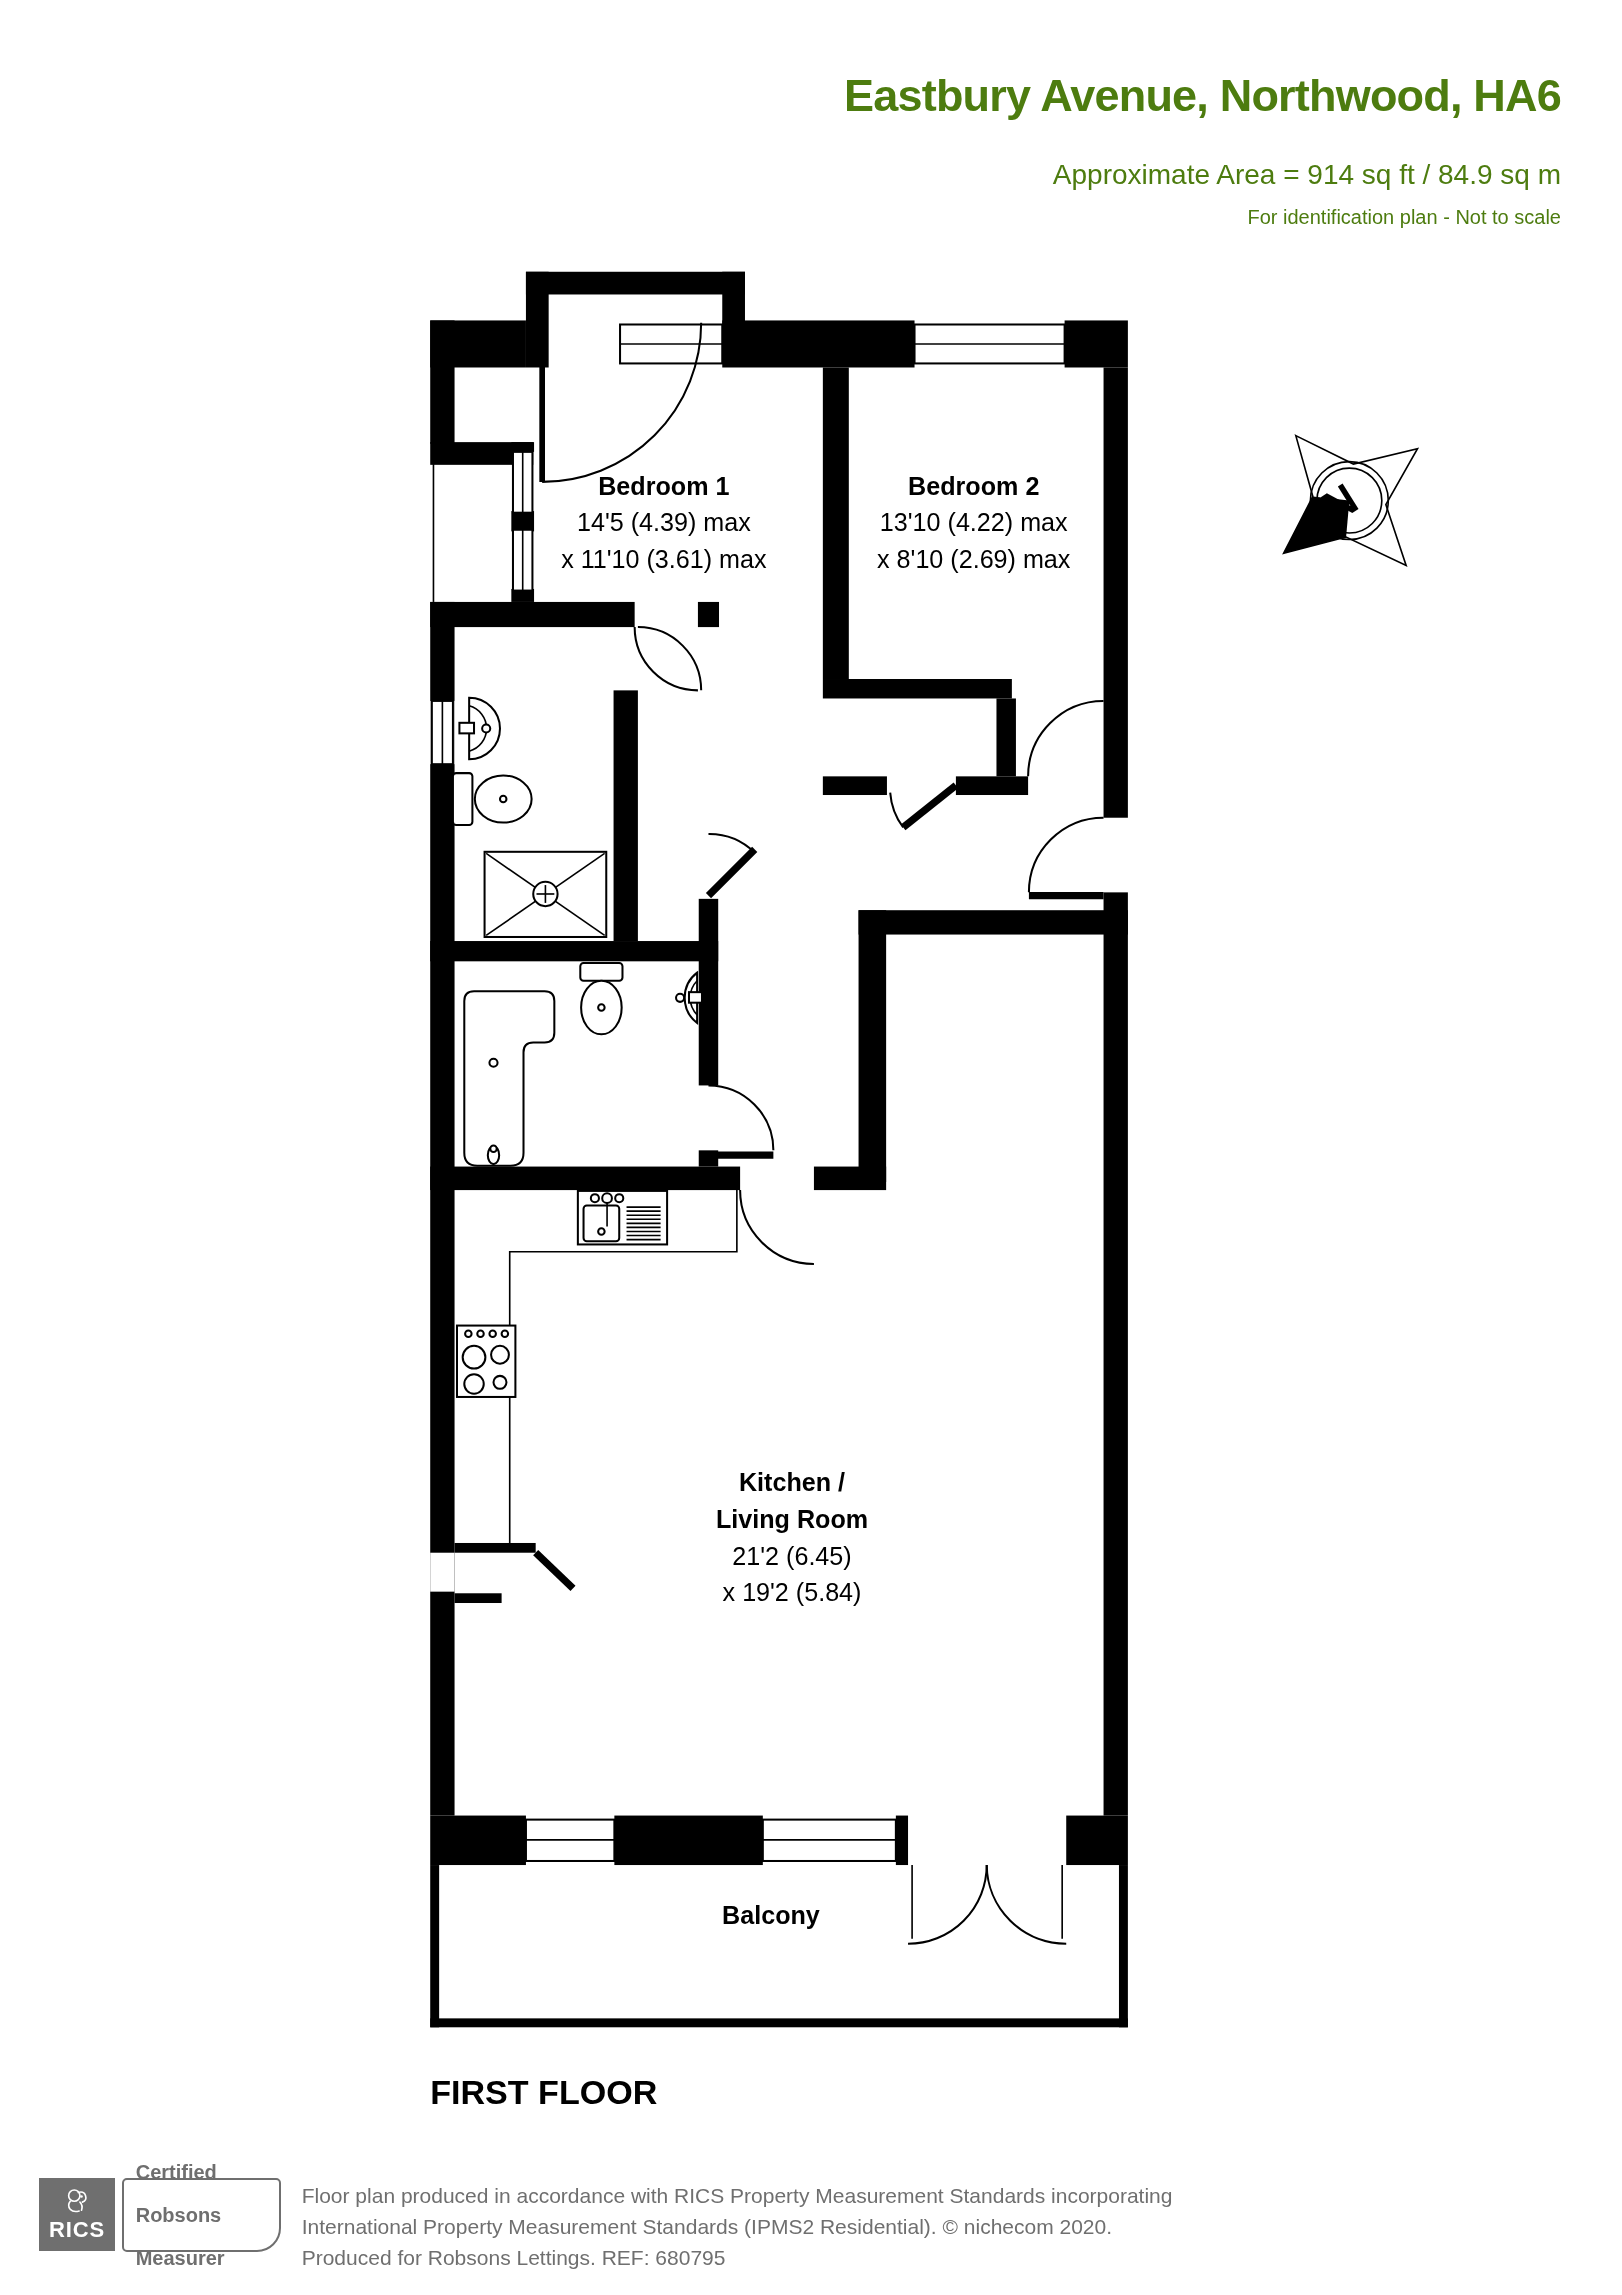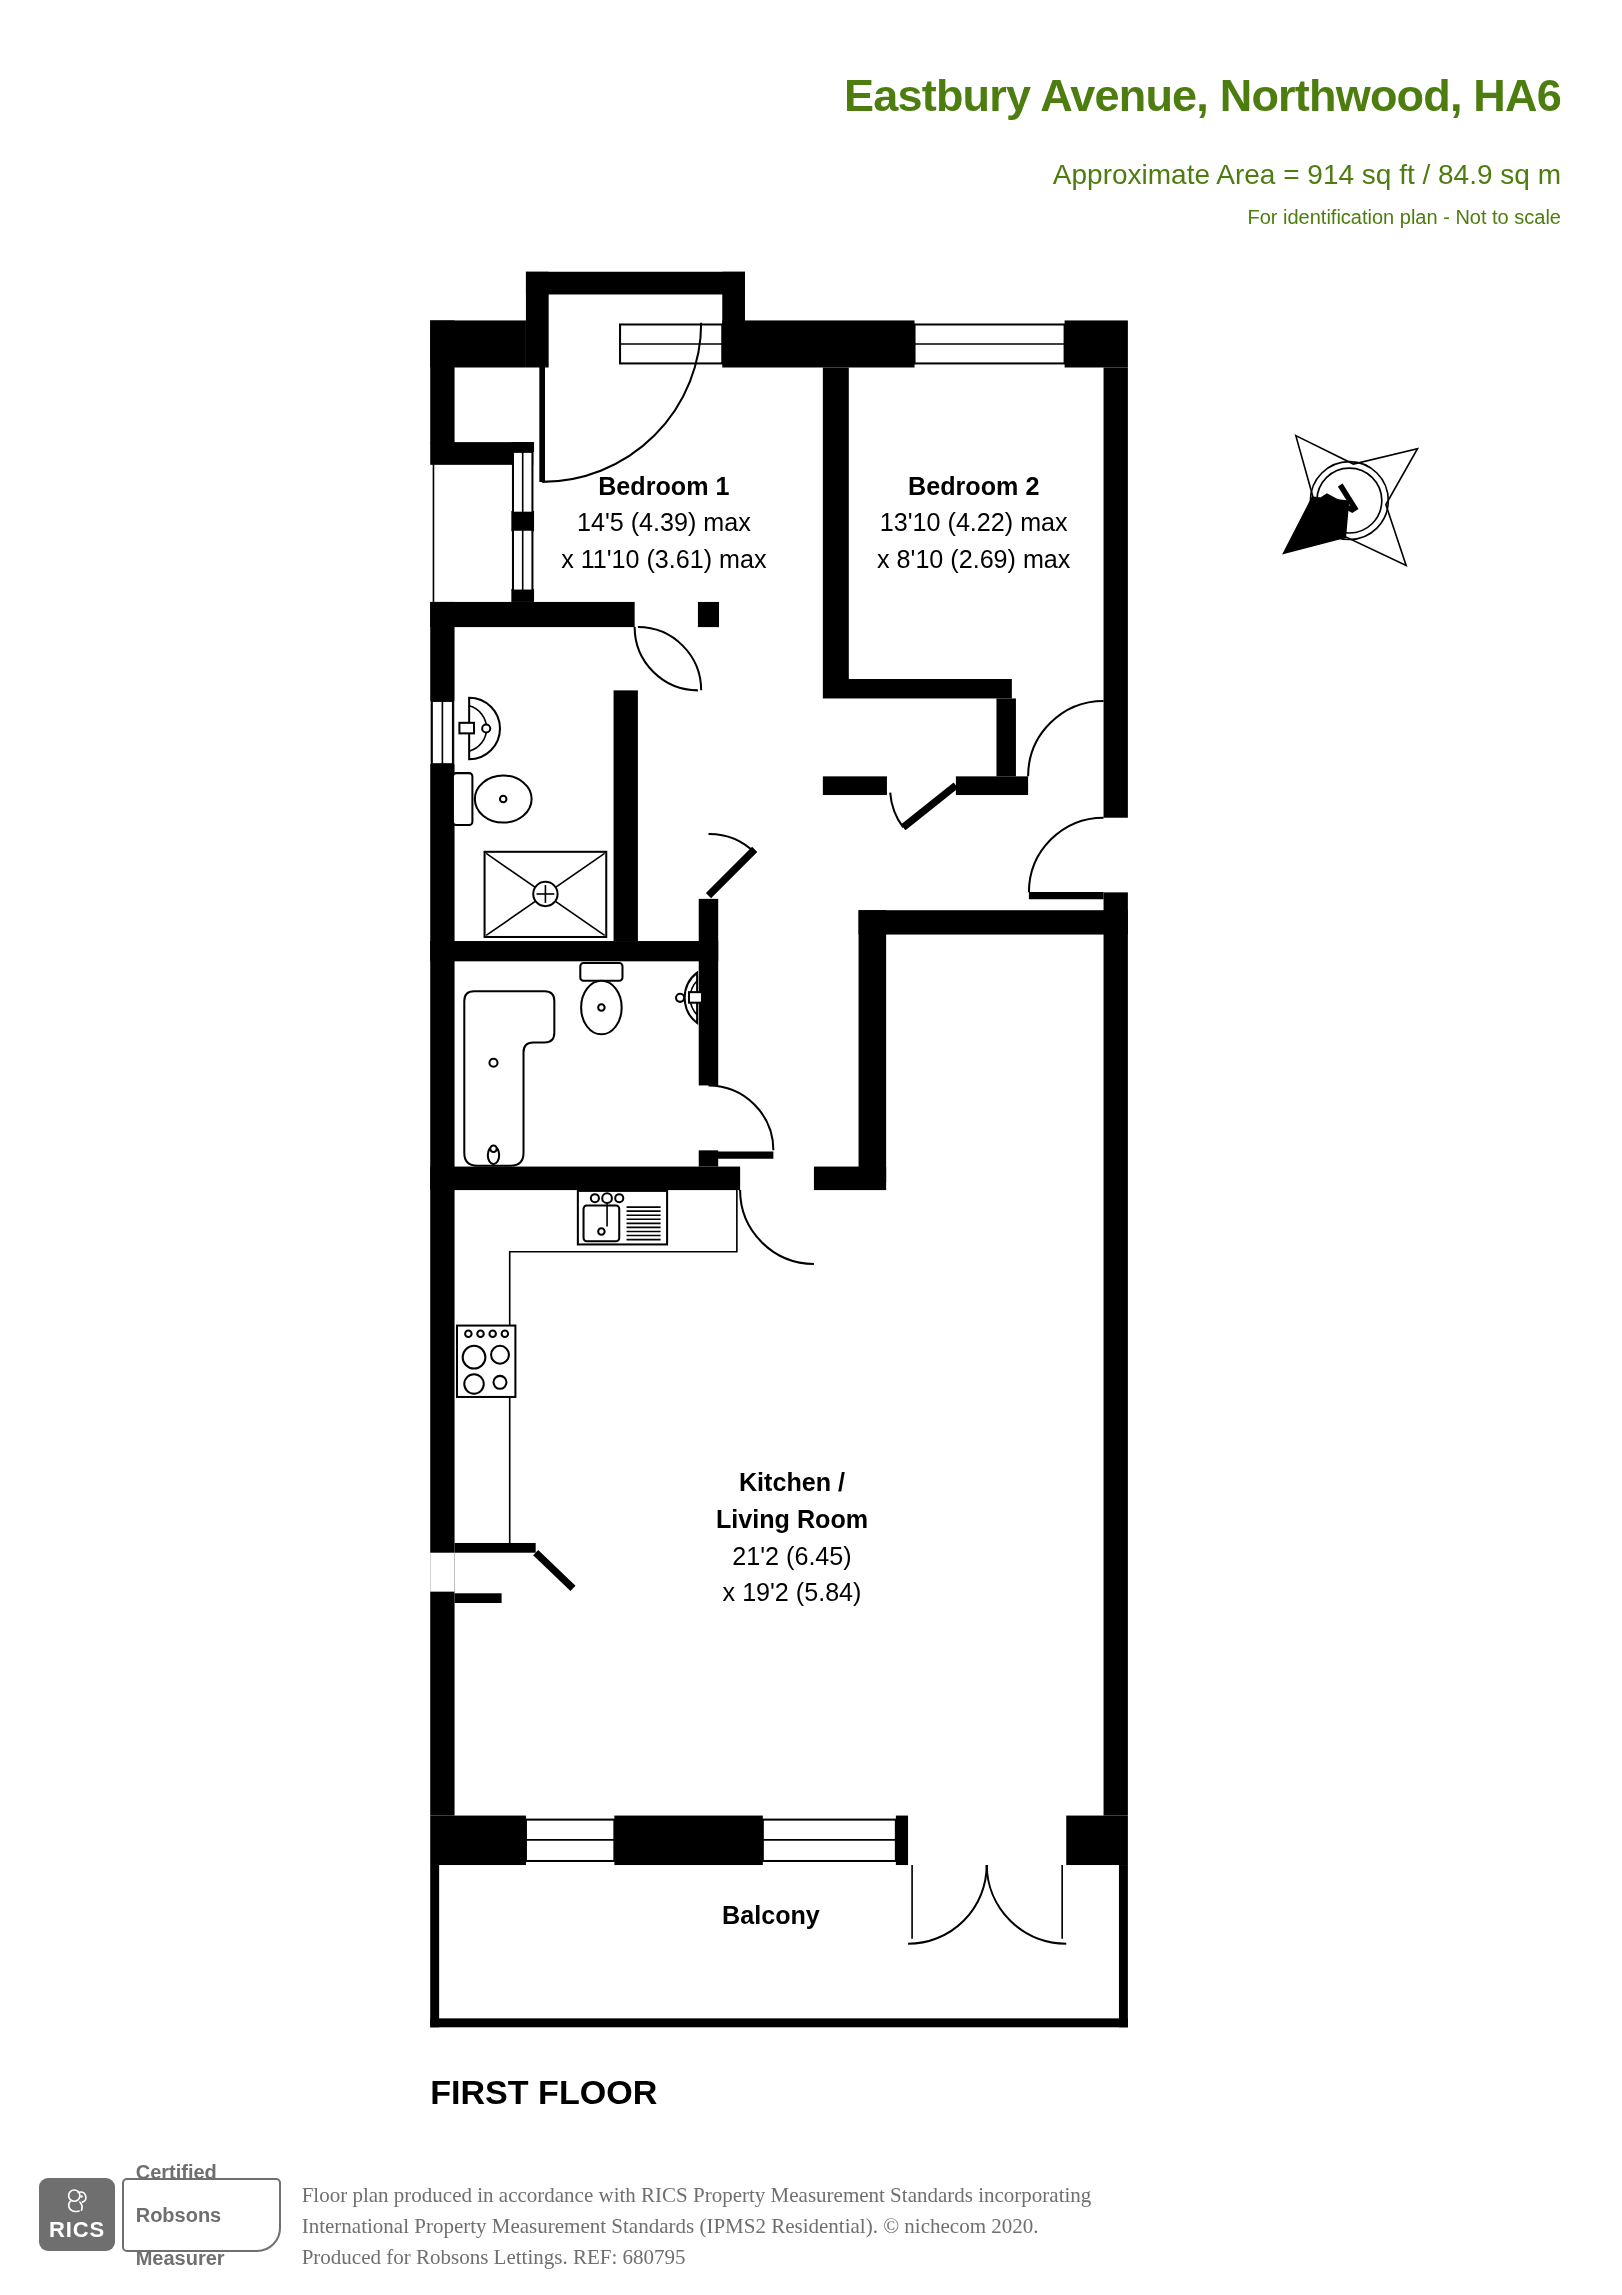--- a/index.html
+++ b/index.html
@@ -15,28 +15,28 @@
   .thin{stroke:#000;stroke-width:2px;fill:none;}
   .sym{stroke:#000;stroke-width:2.5px;fill:#fff;}
   .symline{stroke:#000;stroke-width:2px;fill:none;}
   .arc{stroke:#000;stroke-width:2.5px;fill:none;}
   .leaf{stroke:#000;stroke-width:9px;fill:none;}
   .lbl-b{font:700 31px "Liberation Sans",sans-serif;fill:#000;}
   .lbl{font:400 31px "Liberation Sans",sans-serif;fill:#000;}
   .ff-lbl{font:700 42px "Liberation Sans",sans-serif;fill:#000;}
   .n-lbl{font:700 54px "Liberation Sans",sans-serif;fill:#000;}
   .footer{position:absolute;left:39px;top:2178px;display:flex;align-items:flex-start;}
-  .rics-box{width:76px;height:73px;background:#6f6f6f;border-radius:9px;color:#fff;
+  .rics-box{width:76px;height:73px;background:#6f6f6f;border-radius:0;color:#fff;
             display:flex;flex-direction:column;align-items:center;justify-content:center;}
   .rics-box .rics-word{font-size:22px;font-weight:700;letter-spacing:0.8px;margin-top:1.6px;}
   .badge-box{width:143px;height:67px;background:#fff;border:2.4px solid #6f6f6f;
              border-radius:4.9px 4.9px 24px 4.9px;margin-left:7.3px;padding:1.6px 0 1.6px 11.4px;
              display:flex;flex-direction:column;justify-content:center;gap:20px;}
   .badge-box .bl{font-size:20px;font-weight:700;color:#6f6f6f;line-height:23px;}
-  .foot-text{margin-left:21px;color:#6f6f6f;font-size:21px;line-height:31px;padding-top:1.6px;font-family:Liberation Serif, serif;}
+  .foot-text{margin-left:21px;color:#6f6f6f;font-size:21px;line-height:31px;padding-top:1.6px;}
 </style>
 </head>
 <body>
 
 <div class="page">
 
   <div class="header">
     <div class="title">Eastbury Avenue, Northwood, HA6</div>
     <div class="area">Approximate Area = 914 sq ft / 84.9 sq m</div>
     <div class="note">For identification plan - Not to scale</div>

